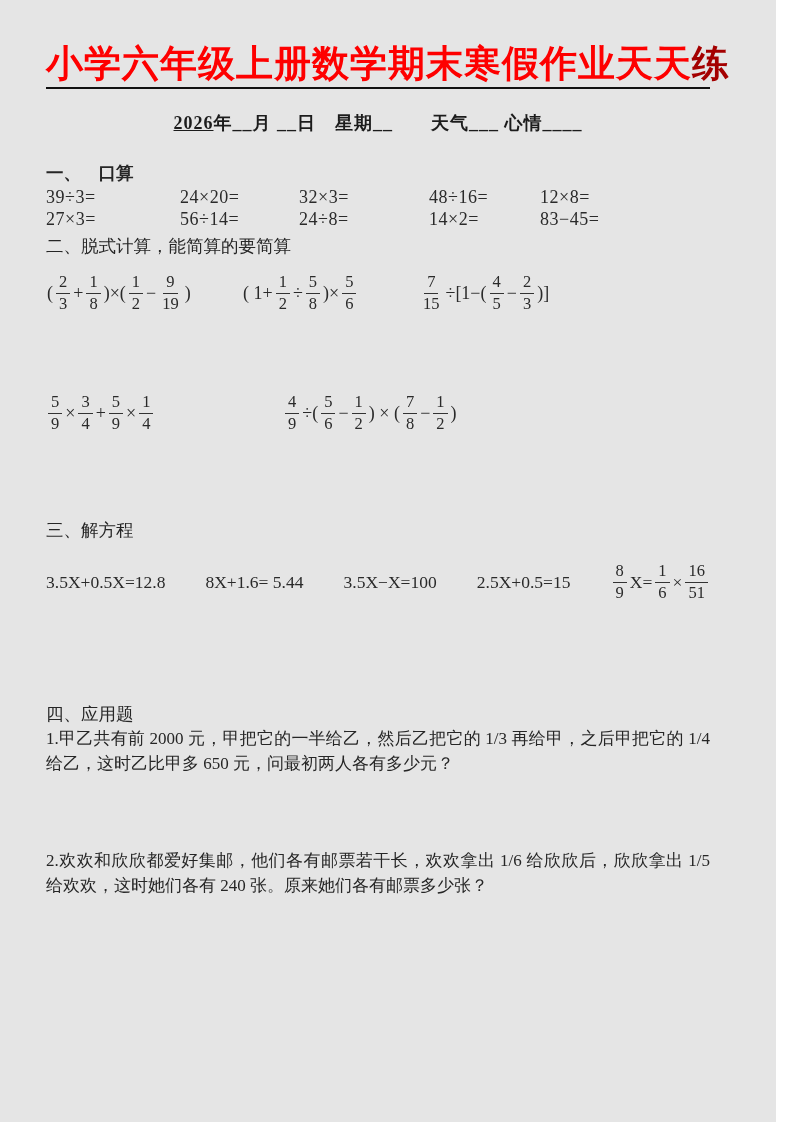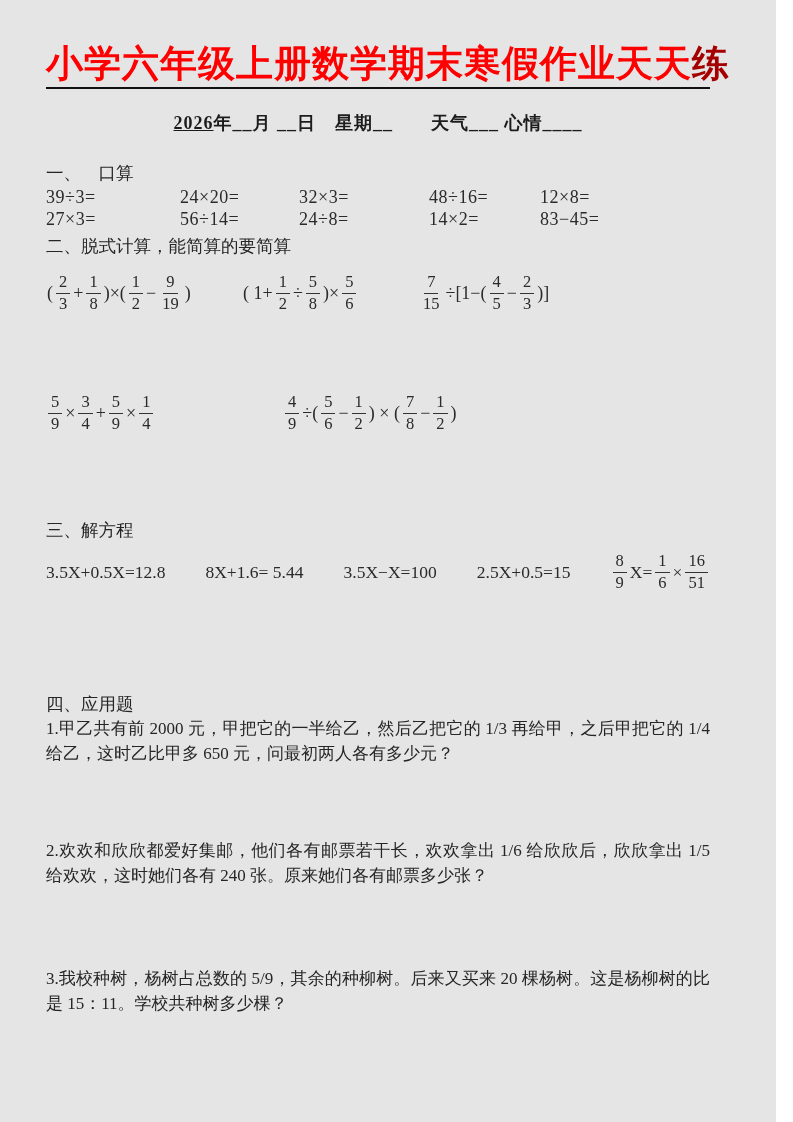--- a/index.html
+++ b/index.html
@@ -8,41 +8,41 @@
   .page { position:relative; width:776px; height:1122px; background:#e5e5e5; padding:42px 66px 0 46px; overflow:hidden; }
 
   .title-wrap { border-bottom:2px solid #111; padding-bottom:1px; }
   h1.title { text-align:center; font-size:37px; font-weight:bold; color:#fe0000; letter-spacing:1px; line-height:1.2; white-space:nowrap; }
   h1.title .title-last { color:#a40000; }
 
   .date-line { margin-top:22px; text-align:center; font-size:18px; font-weight:bold; letter-spacing:1px; color:#1c1c1c; }
   .date-line .year { text-decoration:underline; }
 
   .sec-heading { font-size:17.5px; color:#262626; line-height:24px; }
-  .h1m { margin-top:26px; }
+  .h1m { margin-top:26px;font-weight:bold; }
   .h2m { margin-top:4px; }
   .h3m { margin-top:76px; }
   .h4m { margin-top:92px; }
 
   .oral-grid { display:grid; grid-template-columns:134px 119px 130px 111px auto; font-size:18px; line-height:22px; margin-top:1px; color:#2a2a2a; }
   .oral-cell { white-space:nowrap; letter-spacing:0.5px; }
 
   .expr-row { position:relative; }
   .row1 { margin-top:6px; height:58px; }
   .row2 { margin-top:62px; height:58px; }
   .expr { position:absolute; top:0; height:58px; display:flex; align-items:center; font-size:18px; white-space:nowrap; color:#2a2a2a; }
   .e1 { left:0; } .e2 { left:196px; } .e3 { left:372px; }
   .e4 { left:0; } .e5 { left:237px; }
 
   .frac { display:inline-flex; flex-direction:column; align-items:center; vertical-align:middle; margin:0 2px; line-height:1; }
   .frac .num { display:block; padding:1px 3px 2px; font-size:16.5px; border-bottom:1.5px solid #333; }
   .frac .den { display:block; padding:2px 3px 1px; font-size:16.5px; }
   .mtext { padding:0 1px; }
 
-  .eq-row { margin-top:2px; height:56px; display:flex; justify-content:space-between; align-items:center; font-size:17.5px; color:#2a2a2a;gap:16px; }
+  .eq-row { margin-top:12px; height:56px; display:flex; justify-content:space-between; align-items:center; font-size:17.5px; color:#2a2a2a;gap:16px; }
   .eq { white-space:nowrap; }
   .eq-frac { display:flex; align-items:center; font-size:17.5px; }
 
   .problem { font-size:17px; line-height:25px; text-align:justify; color:#262626; }
   .p1 { margin-top:0; }
   .p2 { margin-top:72px; }
   .p3 { margin-top:78px; }
 </style>
 </head>
 <body>
@@ -200,15 +200,14 @@
         <span class="frac">
           <span class="num">16</span>
           <span class="den">51</span>
         </span>
       </div>
   </div>
 
   <div class="sec-heading h4m">四、应用题</div>
   <p class="problem p1">1.甲乙共有前 2000 元，甲把它的一半给乙，然后乙把它的 1/3 再给甲，之后甲把它的 1/4 给乙，这时乙比甲多 650 元，问最初两人各有多少元？</p>
   <p class="problem p2">2.欢欢和欣欣都爱好集邮，他们各有邮票若干长，欢欢拿出 1/6 给欣欣后，欣欣拿出 1/5 给欢欢，这时她们各有 240 张。原来她们各有邮票多少张？</p>
-  <p class="problem p3">3.我校种树，杨树占总数的 5/9，其余的种柳树。后来又买来 20 棵杨树。这是杨柳树的比是 15：11。学校共种树多少棵？</p>
 
 </div>
 
 </body></html>

